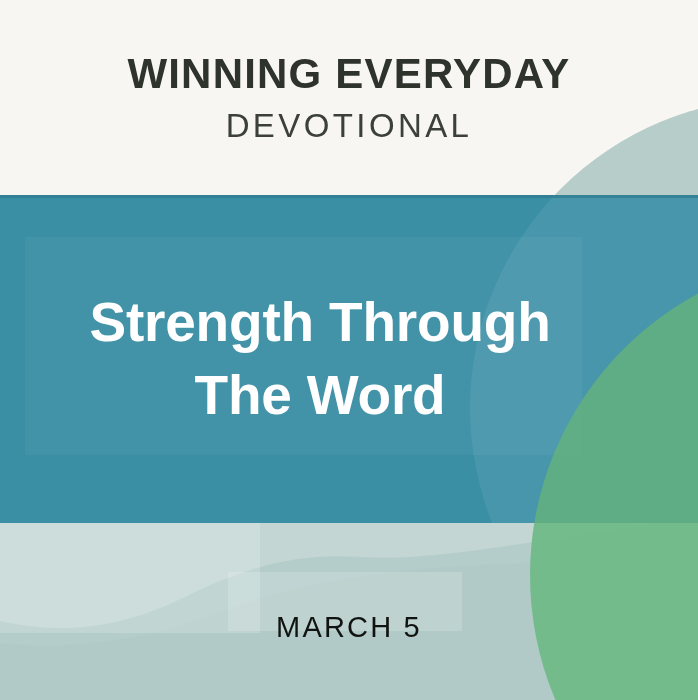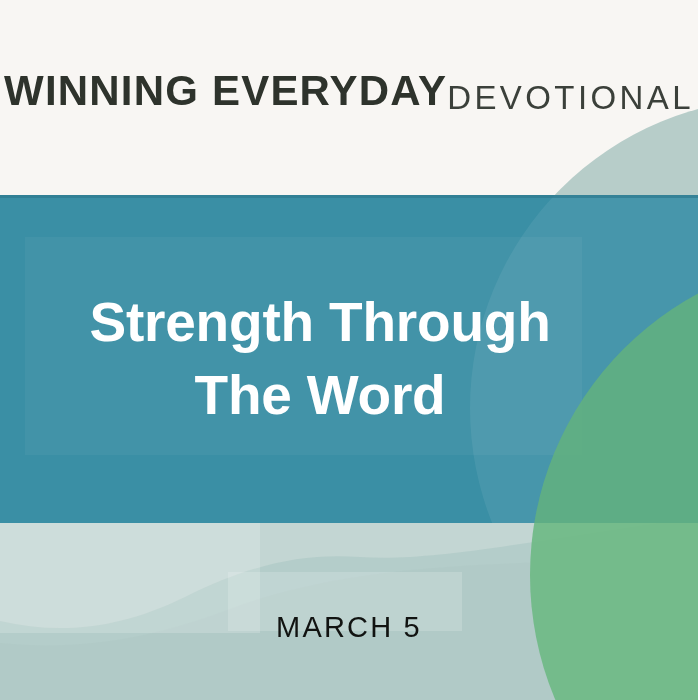--- a/index.html
+++ b/index.html
@@ -158,21 +158,21 @@
   }
 
   
   .header-text {
     position: absolute;
     left: 0;
     top: 0;
     width: 698px;
     height: 195px;
     display: flex;
-    flex-direction: row;
+    flex-direction: column;
     align-items: center;
     justify-content: center;
   }
   .brand-title {
     font-size: 42px;
     font-weight: 700;
     letter-spacing: 1.2px;
     color: #2E332C;
     line-height: 1;
     margin: 0 0 14px 0;

